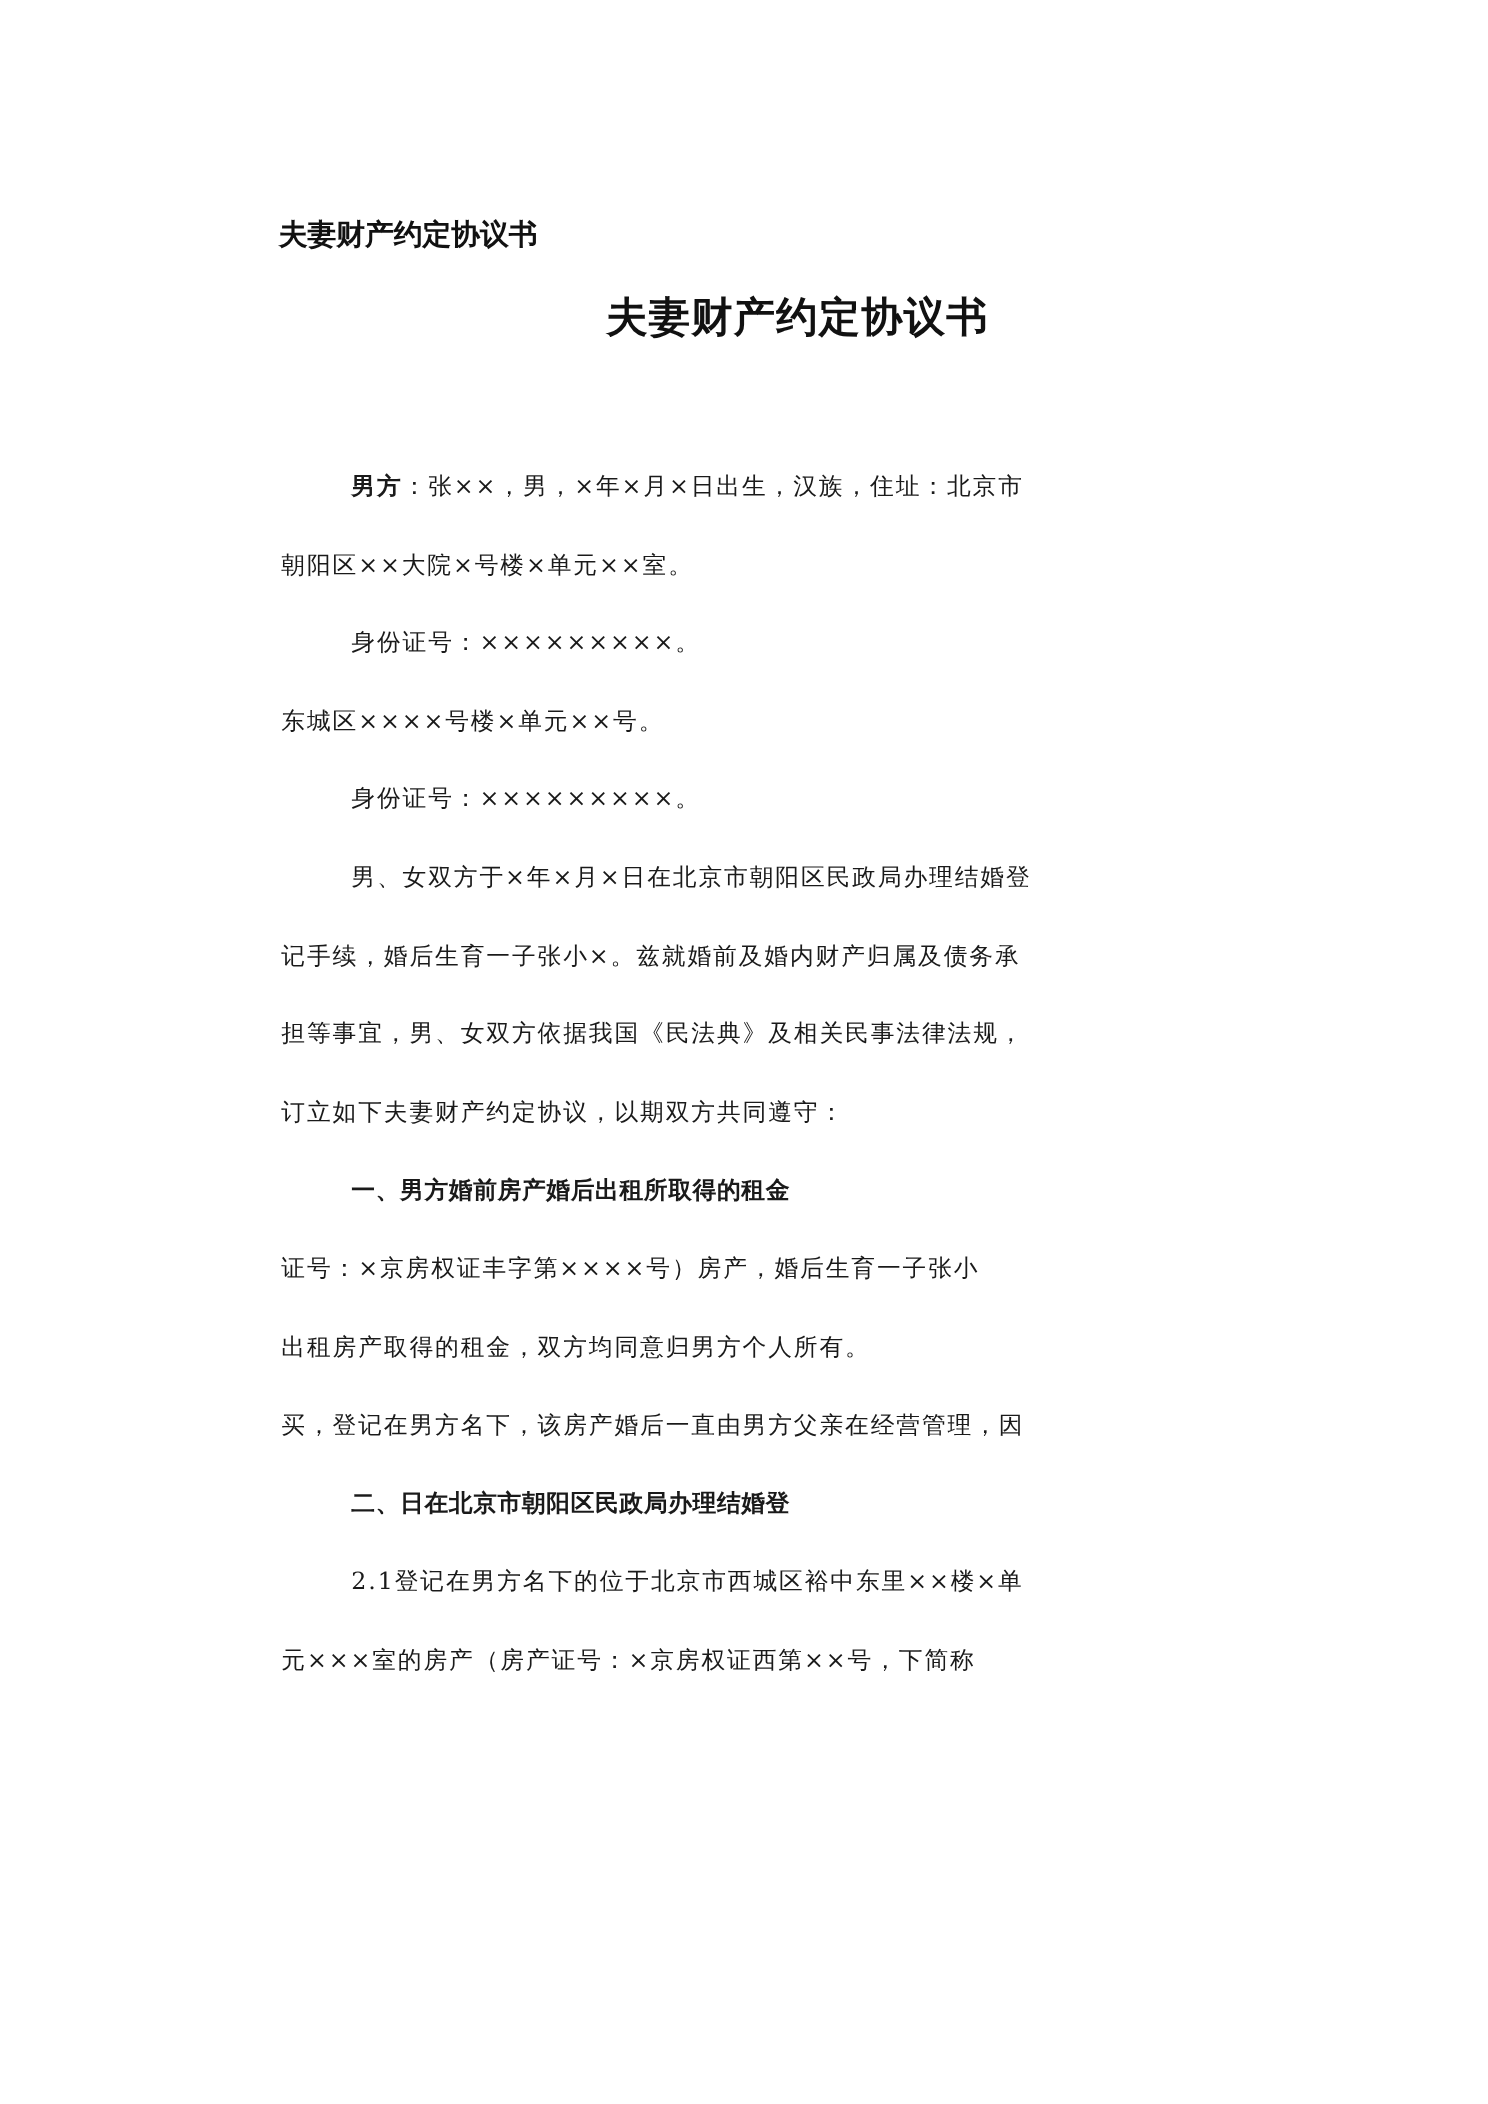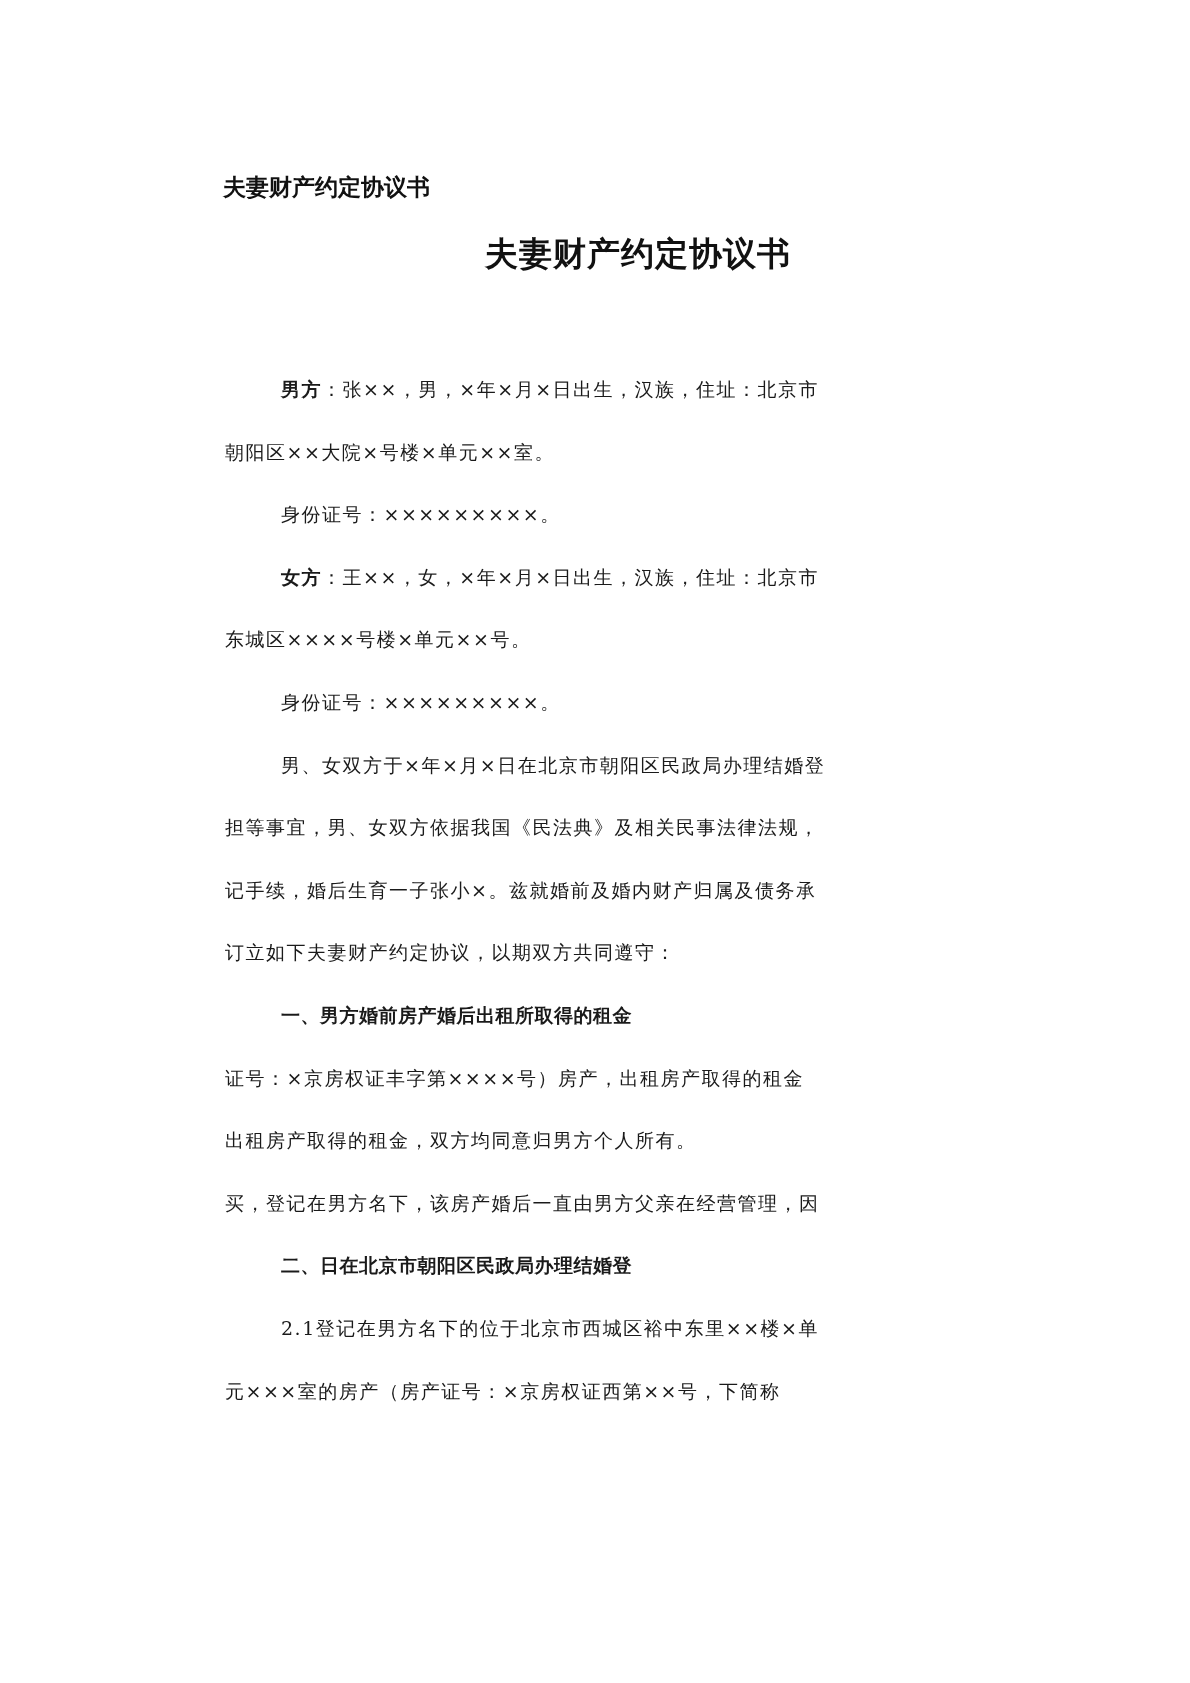--- a/index.html
+++ b/index.html
@@ -35,31 +35,30 @@
 <div class="page">
   <div class="doc-label">夫妻财产约定协议书</div>
   <div class="doc-title">夫妻财产约定协议书</div>
 
   <div class="body">
 
     <span class="line indent"><span class="bold">男方</span><span>：张××，男，×年×月×日出生，汉族，住址：北京市</span></span>
     <span class="line">朝阳区××大院×号楼×单元××室。</span>
     <span class="line indent">身份证号：×××××××××。</span>
 
-    <span class="line indent"><span class="bold">女方</span><span>：王××，女，×年×月×日出生，汉族，住址：北京市</span></span>
     <span class="line">东城区××××号楼×单元××号。</span>
     <span class="line indent">身份证号：×××××××××。</span>
 
     <span class="line indent">男、女双方于×年×月×日在北京市朝阳区民政局办理结婚登</span>
+    <span class="line">记手续，婚后生育一子张小×。兹就婚前及婚内财产归属及债务承</span>
     <span class="line">担等事宜，男、女双方依据我国《民法典》及相关民事法律法规，</span>
-    <span class="line">记手续，婚后生育一子张小×。兹就婚前及婚内财产归属及债务承</span>
     <span class="line">订立如下夫妻财产约定协议，以期双方共同遵守：</span>
 
     <span class="line indent heading">一、男方婚前房产婚后出租所取得的租金</span>
-    <span class="line">证号：×京房权证丰字第××××号）房产，出租房产取得的租金</span>
+    <span class="line">证号：×京房权证丰字第××××号）房产，婚后生育一子张小</span>
     <span class="line">出租房产取得的租金，双方均同意归男方个人所有。</span>
     <span class="line">买，登记在男方名下，该房产婚后一直由男方父亲在经营管理，因</span>
 
     <span class="line indent heading">二、日在北京市朝阳区民政局办理结婚登</span>
     <span class="line indent">2.1登记在男方名下的位于北京市西城区裕中东里××楼×单</span>
     <span class="line">元×××室的房产（房产证号：×京房权证西第××号，下简称</span>
   </div>
 </div>
 
 </body></html>

